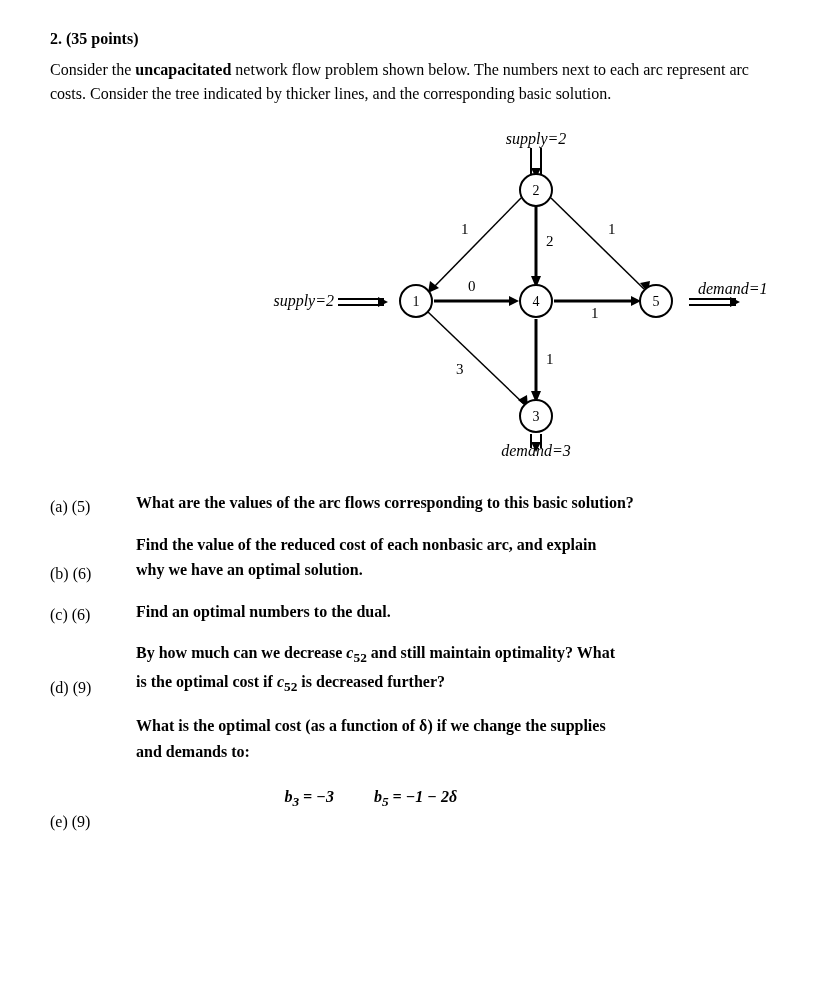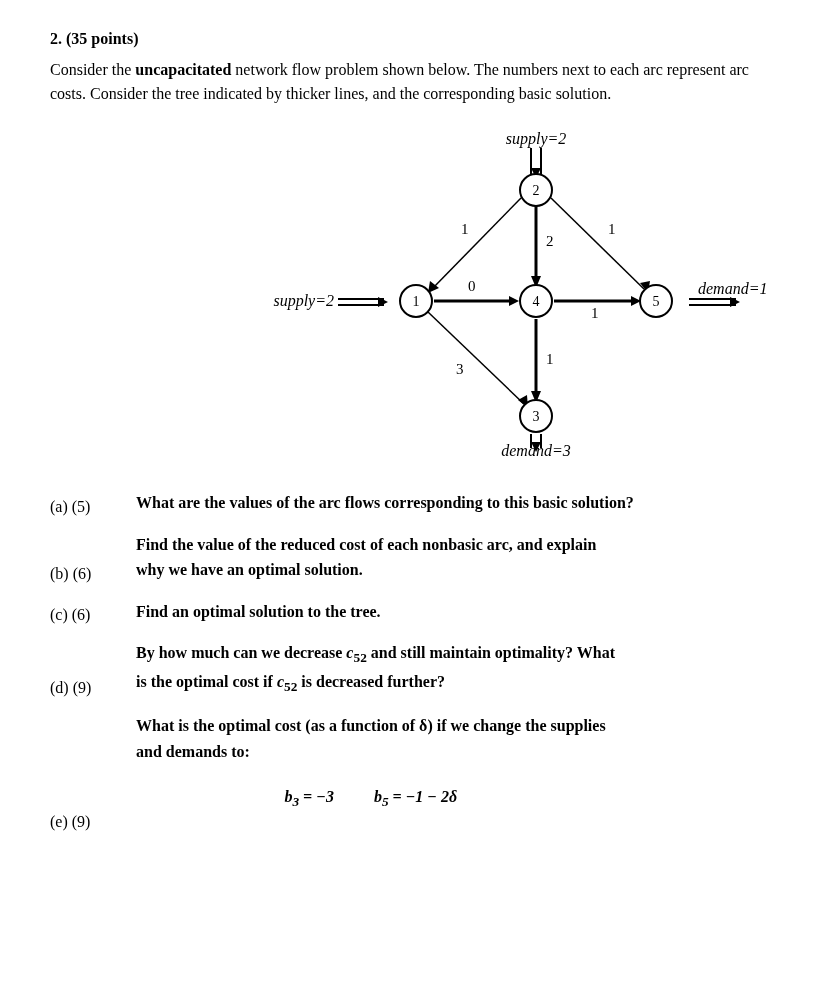--- a/index.html
+++ b/index.html
@@ -158,21 +158,21 @@
   <div class="question-item">
     <span class="question-label">(b) (6) &nbsp;</span>
     <div class="question-text">
       Find the value of the reduced cost of each nonbasic arc, and explain<br>
       why we have an optimal solution.
     </div>
   </div>
 
   <div class="question-item">
     <span class="question-label">(c) (6) &nbsp;</span>
-    <span class="question-text">Find an optimal solution to the tree.</span>
+    <span class="question-text">Find an optimal numbers to the dual.</span>
   </div>
 
   <div class="question-item">
     <span class="question-label">(d) (9) &nbsp;</span>
     <div class="question-text">
       By how much can we decrease <i>c</i><sub>52</sub> and still maintain optimality? What<br>
       is the optimal cost if <i>c</i><sub>52</sub> is decreased further?
     </div>
   </div>
 

